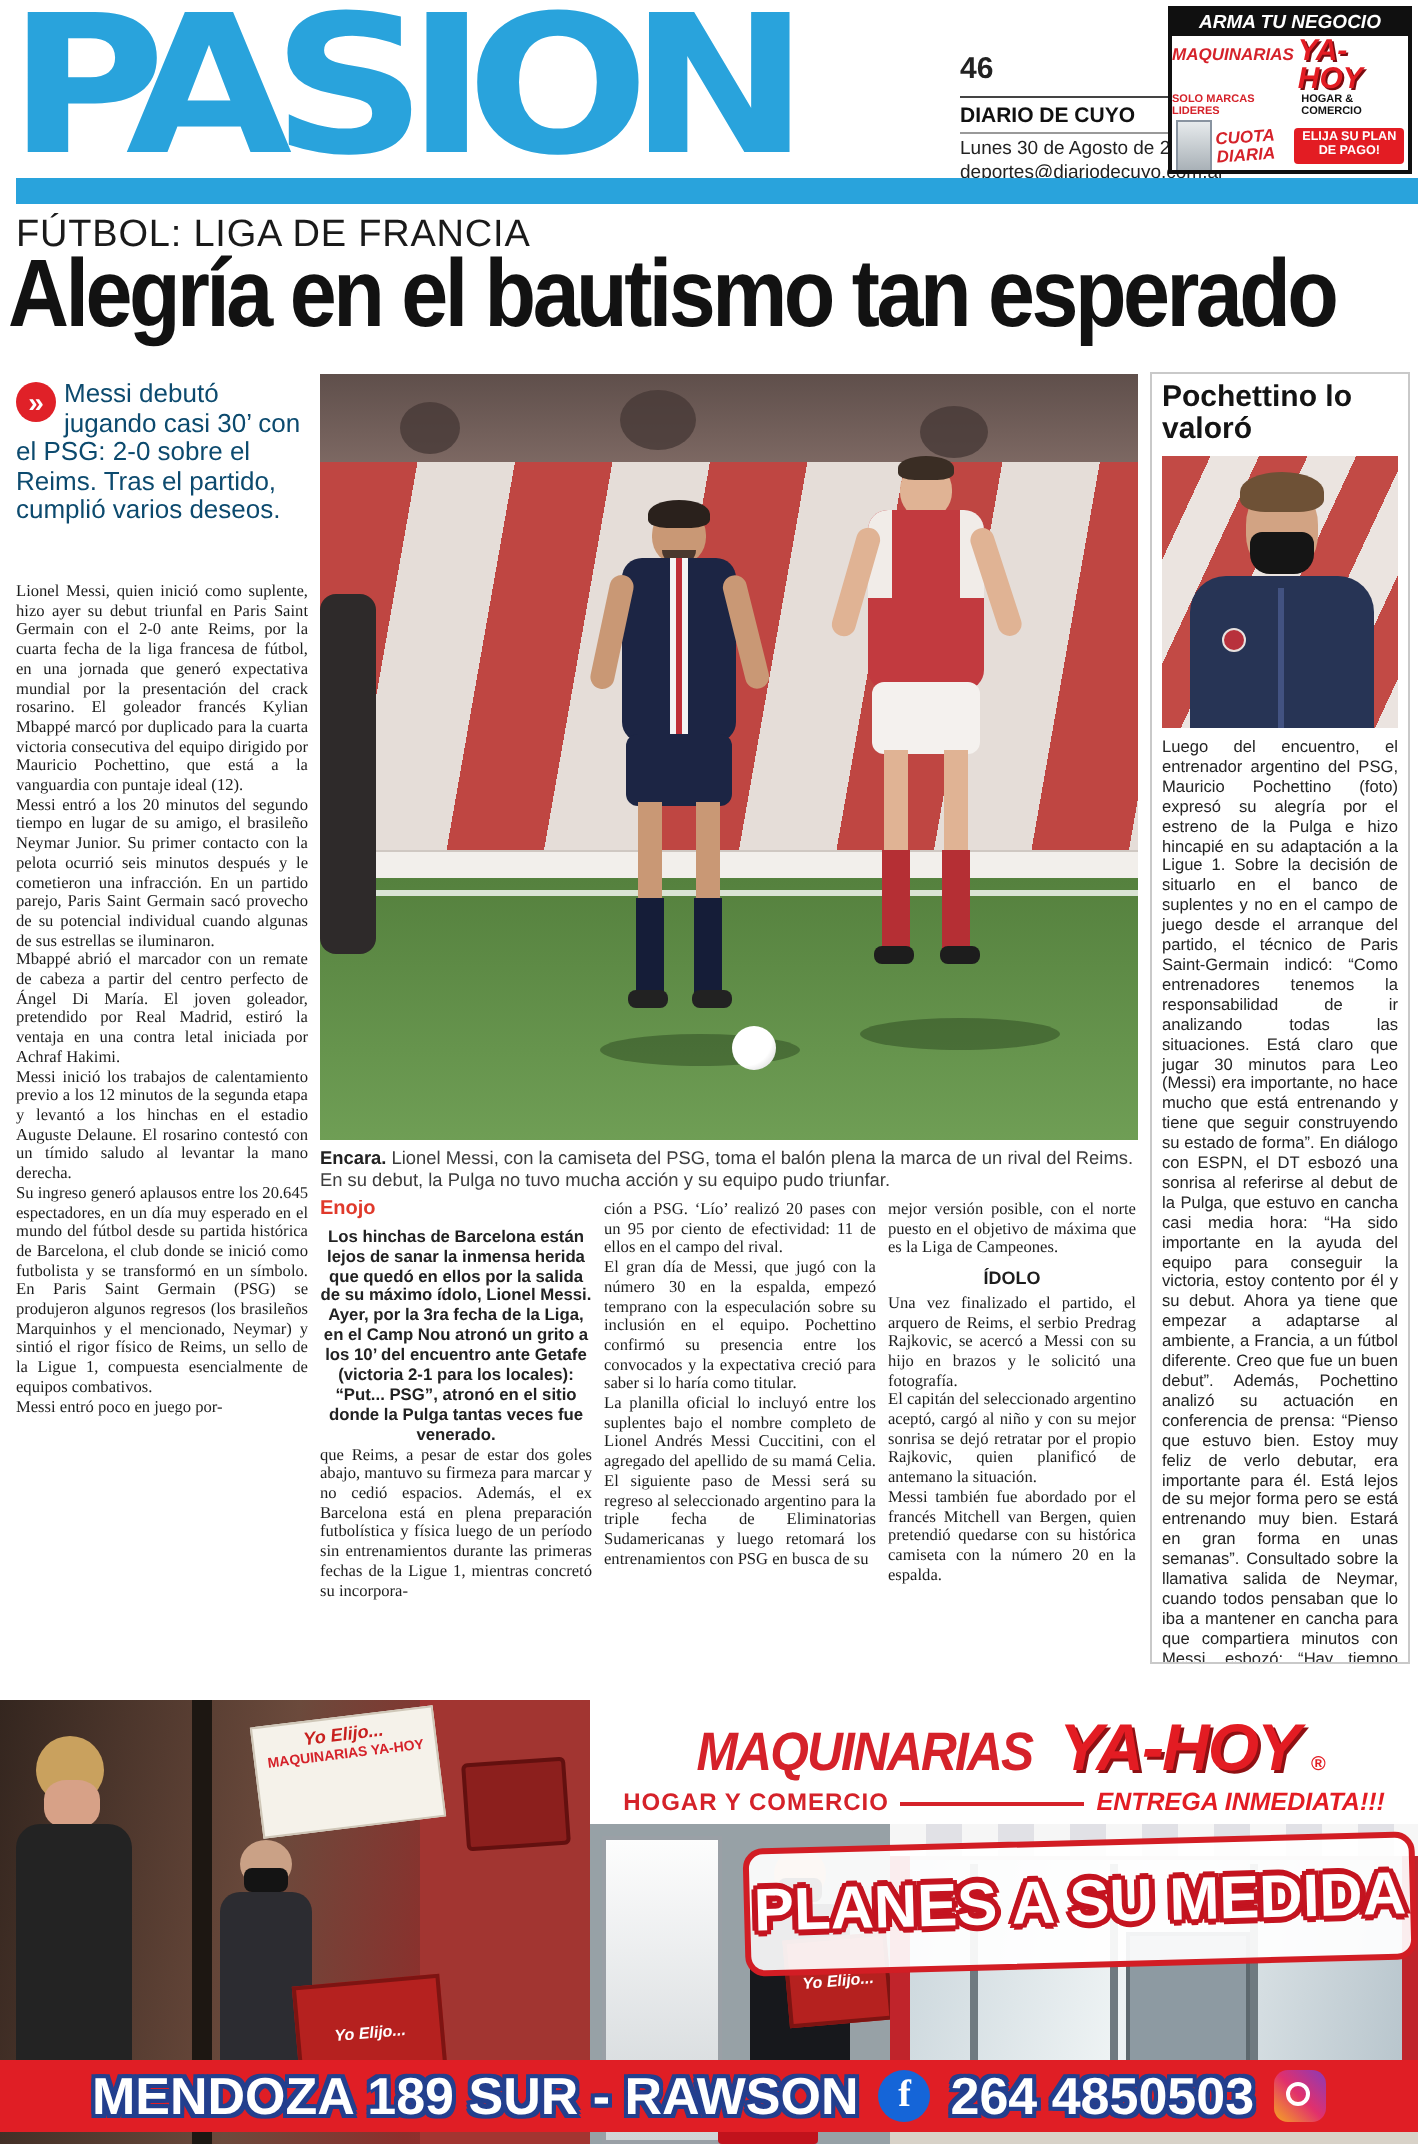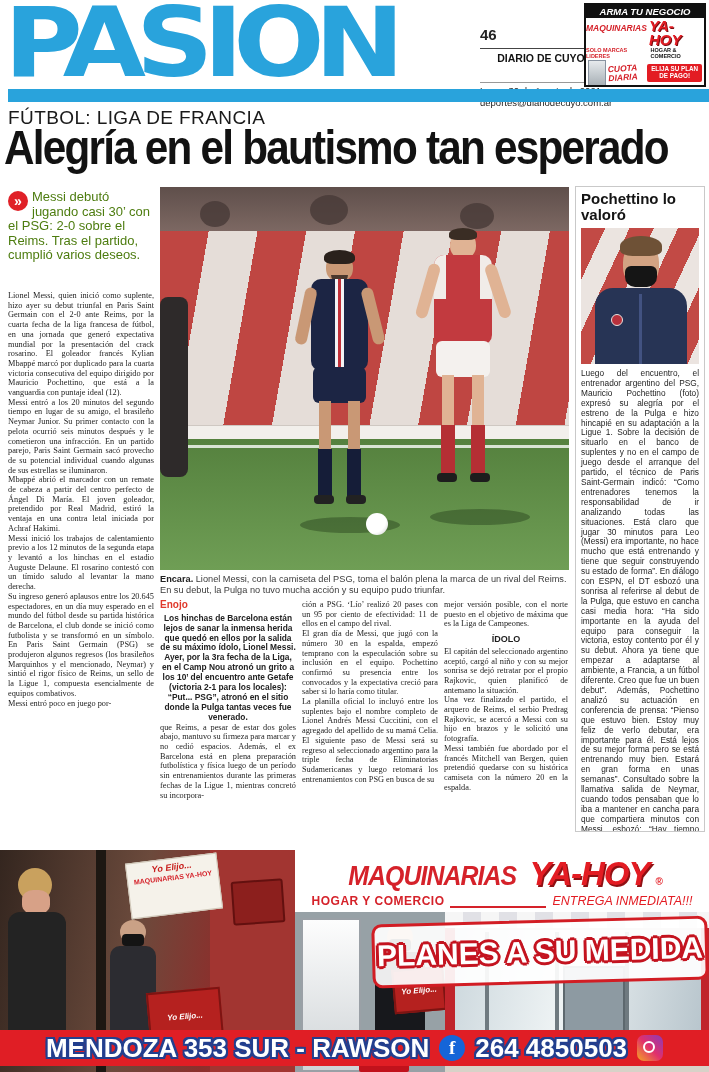--- a/index.html
+++ b/index.html
@@ -7,21 +7,21 @@
         font-family:"Liberation Sans",sans-serif;color:#111;margin:0 auto;}
   .abs{position:absolute;}
 
   
   .logo{left:4px;top:-6px;width:478px;height:96px;overflow:hidden;}
   .logo span{display:inline-block;font-family:"DejaVu Sans",sans-serif;font-weight:900;
      font-size:96px;line-height:98px;letter-spacing:-9px;color:#29a3dc;
      transform:scaleX(1.12);transform-origin:left;}
   .pagenum{left:480px;top:26px;font-size:15px;font-weight:700;color:#222;}
   .masthead{left:480px;top:48px;width:122px;border-top:1px solid #444;padding-top:3px;}
-  .masthead .t{font-size:10.5px;font-weight:700;border-bottom:1px solid #999;padding-bottom:18px;margin-bottom:2px;text-align:center;}
+  .masthead .t{font-size:10.5px;font-weight:700;border-bottom:1px solid #999;padding-bottom:2px;margin-bottom:2px;}
   .masthead .d{font-size:9.5px;color:#222;margin-bottom:1px;}
   .masthead .e{font-size:9.5px;color:#222;}
   .bluebar{left:8px;right:0;top:89px;height:13px;background:#29a3dc;}
 
   
   .topad{top:3px;right:3px;width:122px;height:84px;border:2px solid #101010;background:#fff;
          display:flex;flex-direction:column;overflow:hidden;box-sizing:border-box;}
   .topad-banner{background:#101010;color:#fff;font-style:italic;font-weight:700;font-size:9.5px;
          text-align:center;padding:1px 0;}
   .topad-brandrow{display:flex;align-items:baseline;justify-content:center;gap:2px;margin-top:1px;}
@@ -38,21 +38,21 @@
 
   
   .kicker{left:8px;top:107px;font-size:19px;letter-spacing:.4px;color:#1a1a1a;}
   .headline{left:4px;top:120px;width:709px;font-size:48px;font-weight:900;letter-spacing:-2px;
      color:#121212;transform:scaleX(.88);transform-origin:left;white-space:nowrap;line-height:56px;}
 
   
   .lead{left:8px;top:190px;width:148px;}
   .chev{float:left;width:20px;height:20px;border-radius:50%;background:#e02128;color:#fff;
      font-weight:900;font-size:14px;line-height:20px;text-align:center;margin:1px 4px 0 0;}
-  .lead-text{font-size:13px;line-height:14.6px;color:#4d7c0f;}
+  .lead-text{font-size:13px;line-height:14.6px;color:#0c4a6e;}
 
   
   .photo{left:160px;top:187px;width:409px;height:383px;overflow:hidden;background:#7d6a63;}
   .crowd{position:absolute;left:0;top:0;right:0;height:58px;
      background:linear-gradient(#5f4f4b,#86706a);}
   .blob{position:absolute;border-radius:50%;background:#473a37;opacity:.8;}
   .wall{position:absolute;left:0;top:44px;right:0;height:210px;
      background:repeating-linear-gradient(100deg,#bf4642 0 48px,#e5ddd8 48px 96px);}
   .board{position:absolute;left:0;top:238px;right:0;height:14px;background:#f2efeb;border-top:1px solid #cfc8c2;}
   .pitch{position:absolute;left:0;top:252px;right:0;bottom:0;
@@ -97,24 +97,24 @@
   .collageB{position:absolute;left:295px;top:62px;width:150px;height:160px;background:#97a1a6;}
   .collageB div{position:absolute;}
   .adlogo-band{position:absolute;left:295px;top:0;width:414px;height:62px;background:#fff;
      display:flex;flex-direction:column;align-items:center;justify-content:center;}
   .adlogo-row{display:flex;align-items:baseline;gap:6px;}
   .adlogo-brand{color:#d5222a;font-style:italic;font-weight:900;font-size:27px;letter-spacing:-1px;
      transform:scaleX(.92);}
   .adlogo-brand2{color:#e31c23;font-style:italic;font-weight:900;font-size:33px;letter-spacing:-1px;
      text-shadow:1.5px 1.5px 0 #8f1013;}
   .adlogo-reg{color:#e31c23;font-size:10px;font-weight:700;vertical-align:super;}
-  .hogar-row{display:flex;align-items:flex-end;gap:6px;width:92%;margin-top:1px;}
+  .hogar-row{display:flex;align-items:center;gap:6px;width:92%;margin-top:1px;}
   .hogar{color:#d5222a;font-weight:900;font-size:12px;letter-spacing:.5px;}
   .hogar-line{flex:1;border-bottom:2px solid #d5222a;height:2px;}
-  .entrega{color:#e31c23;font-weight:400;font-style:italic;font-size:12.5px;}
+  .entrega{color:#e31c23;font-weight:700;font-style:italic;font-size:12.5px;}
   .storefront{position:absolute;left:445px;top:62px;width:264px;height:160px;
      background:linear-gradient(100deg,#c8d4da 0,#eef3f4 45%,#b3c1c9 100%);}
   .storefront div{position:absolute;}
   .planes{position:absolute;left:372px;top:70px;width:330px;height:58px;background:rgba(255,255,255,.92);
      border:3px solid #d21d24;border-radius:10px;transform:rotate(-1.5deg);
      display:flex;align-items:center;justify-content:center;}
   .planes span{font-weight:900;font-size:30px;letter-spacing:0;color:#fff;white-space:nowrap;
      text-shadow:-2px -2px 0 #c41420,2px -2px 0 #c41420,-2px 2px 0 #c41420,2px 2px 0 #c41420,
        3px 0 0 #c41420,-3px 0 0 #c41420,0 3px 0 #c41420,0 -3px 0 #c41420;}
   .sign-white{background:#f5f2ea;border:1px solid #cfc7b8;transform:rotate(-7deg);
@@ -256,22 +256,22 @@
 
   <div class="abs serif col3">
     <p>ción a PSG. ‘Lío’ realizó 20 pases con un 95 por ciento de efectividad: 11 de ellos en el campo del rival.</p>
     <p>El gran día de Messi, que jugó con la número 30 en la espalda, empezó temprano con la especulación sobre su inclusión en el equipo. Pochettino confirmó su presencia entre los convocados y la expectativa creció para saber si lo haría como titular.</p>
     <p>La planilla oficial lo incluyó entre los suplentes bajo el nombre completo de Lionel Andrés Messi Cuccitini, con el agregado del apellido de su mamá Celia. El siguiente paso de Messi será su regreso al seleccionado argentino para la triple fecha de Eliminatorias Sudamericanas y luego retomará los entrenamientos con PSG en busca de su</p>
   </div>
 
   <div class="abs serif col4">
     <p>mejor versión posible, con el norte puesto en el objetivo de máxima que es la Liga de Campeones.</p>
     <div class="subhead">ÍDOLO</div>
+    <p>Una vez finalizado el partido, el arquero de Reims, el serbio Predrag Rajkovic, se acercó a Messi con su hijo en brazos y le solicitó una fotografía.</p>
     <p>El capitán del seleccionado argentino aceptó, cargó al niño y con su mejor sonrisa se dejó retratar por el propio Rajkovic, quien planificó de antemano la situación.</p>
-    <p>Una vez finalizado el partido, el arquero de Reims, el serbio Predrag Rajkovic, se acercó a Messi con su hijo en brazos y le solicitó una fotografía.</p>
     <p>Messi también fue abordado por el francés Mitchell van Bergen, quien pretendió quedarse con su histórica camiseta con la número 20 en la espalda.</p>
   </div>
 
   <div class="abs sidebar">
     <h2 class="sb-title">Pochettino lo valoró</h2>
     <div class="sb-photo">
       <div style="left:14px;top:60px;width:92px;height:80px;background:#273455;border-radius:18px 18px 0 0;"></div>
       <div style="left:58px;top:66px;width:3px;height:70px;background:#425281;"></div>
       <div style="left:30px;top:86px;width:10px;height:10px;border-radius:50%;background:#b8313c;border:1px solid #e8e2df;"></div>
       <div style="left:42px;top:14px;width:36px;height:44px;background:#d2a383;border-radius:46% 46% 42% 42%;"></div>
@@ -335,19 +335,19 @@
       <div style="left:118px;top:54px;width:58px;height:106px;background:#8d9aa2;border:2px solid #5d686e;"></div>
       <div style="left:0;top:150px;width:264px;height:10px;background:#d8d2c8;"></div>
     </div>
 
     <div class="planes">
       <span>PLANES A SU MEDIDA</span>
     </div>
   </div>
 
   <div class="abs footer">
-    <span class="f-out">MENDOZA 353 SUR - RAWSON</span>
+    <span class="f-out">MENDOZA 189 SUR - RAWSON</span>
     <span class="fb">f</span>
     <span class="f-out">264 4850503</span>
     <span class="ig"></span>
   </div>
 
 </div>
 
 </body></html>

